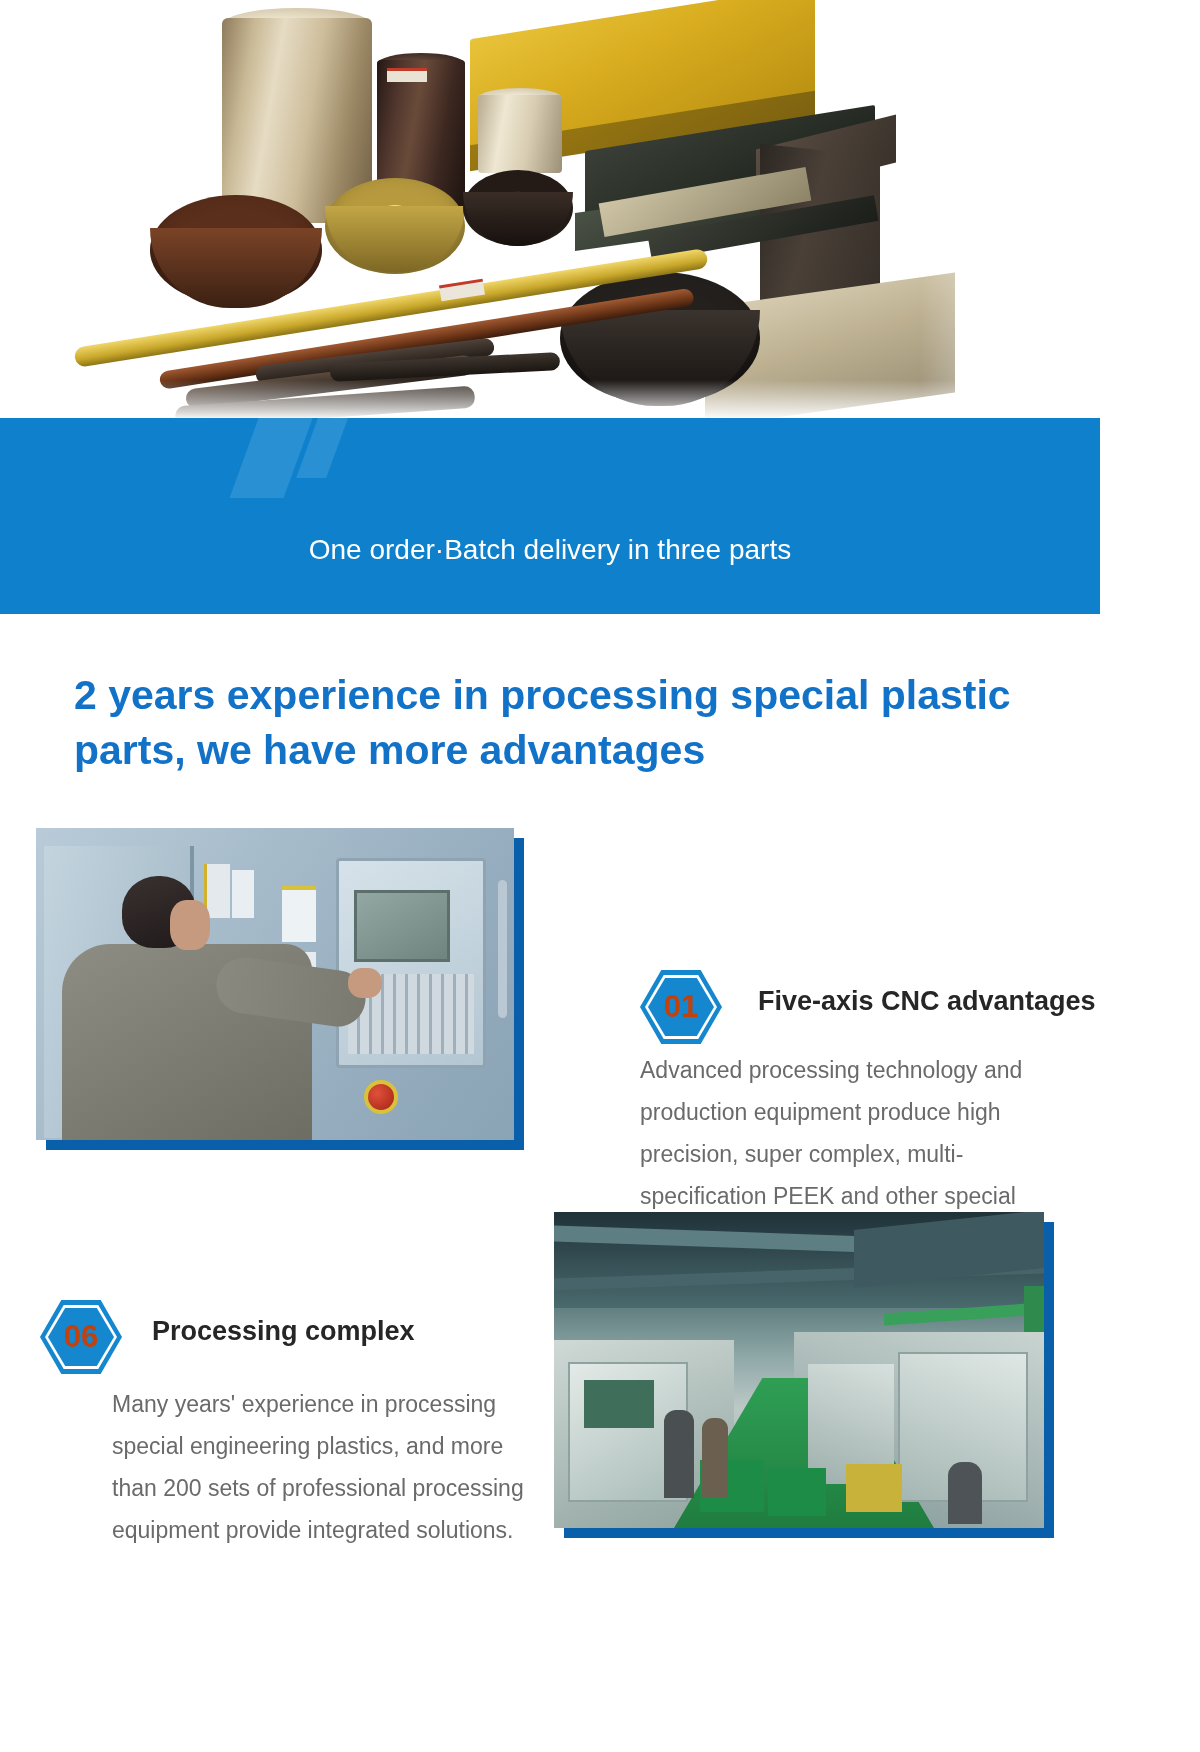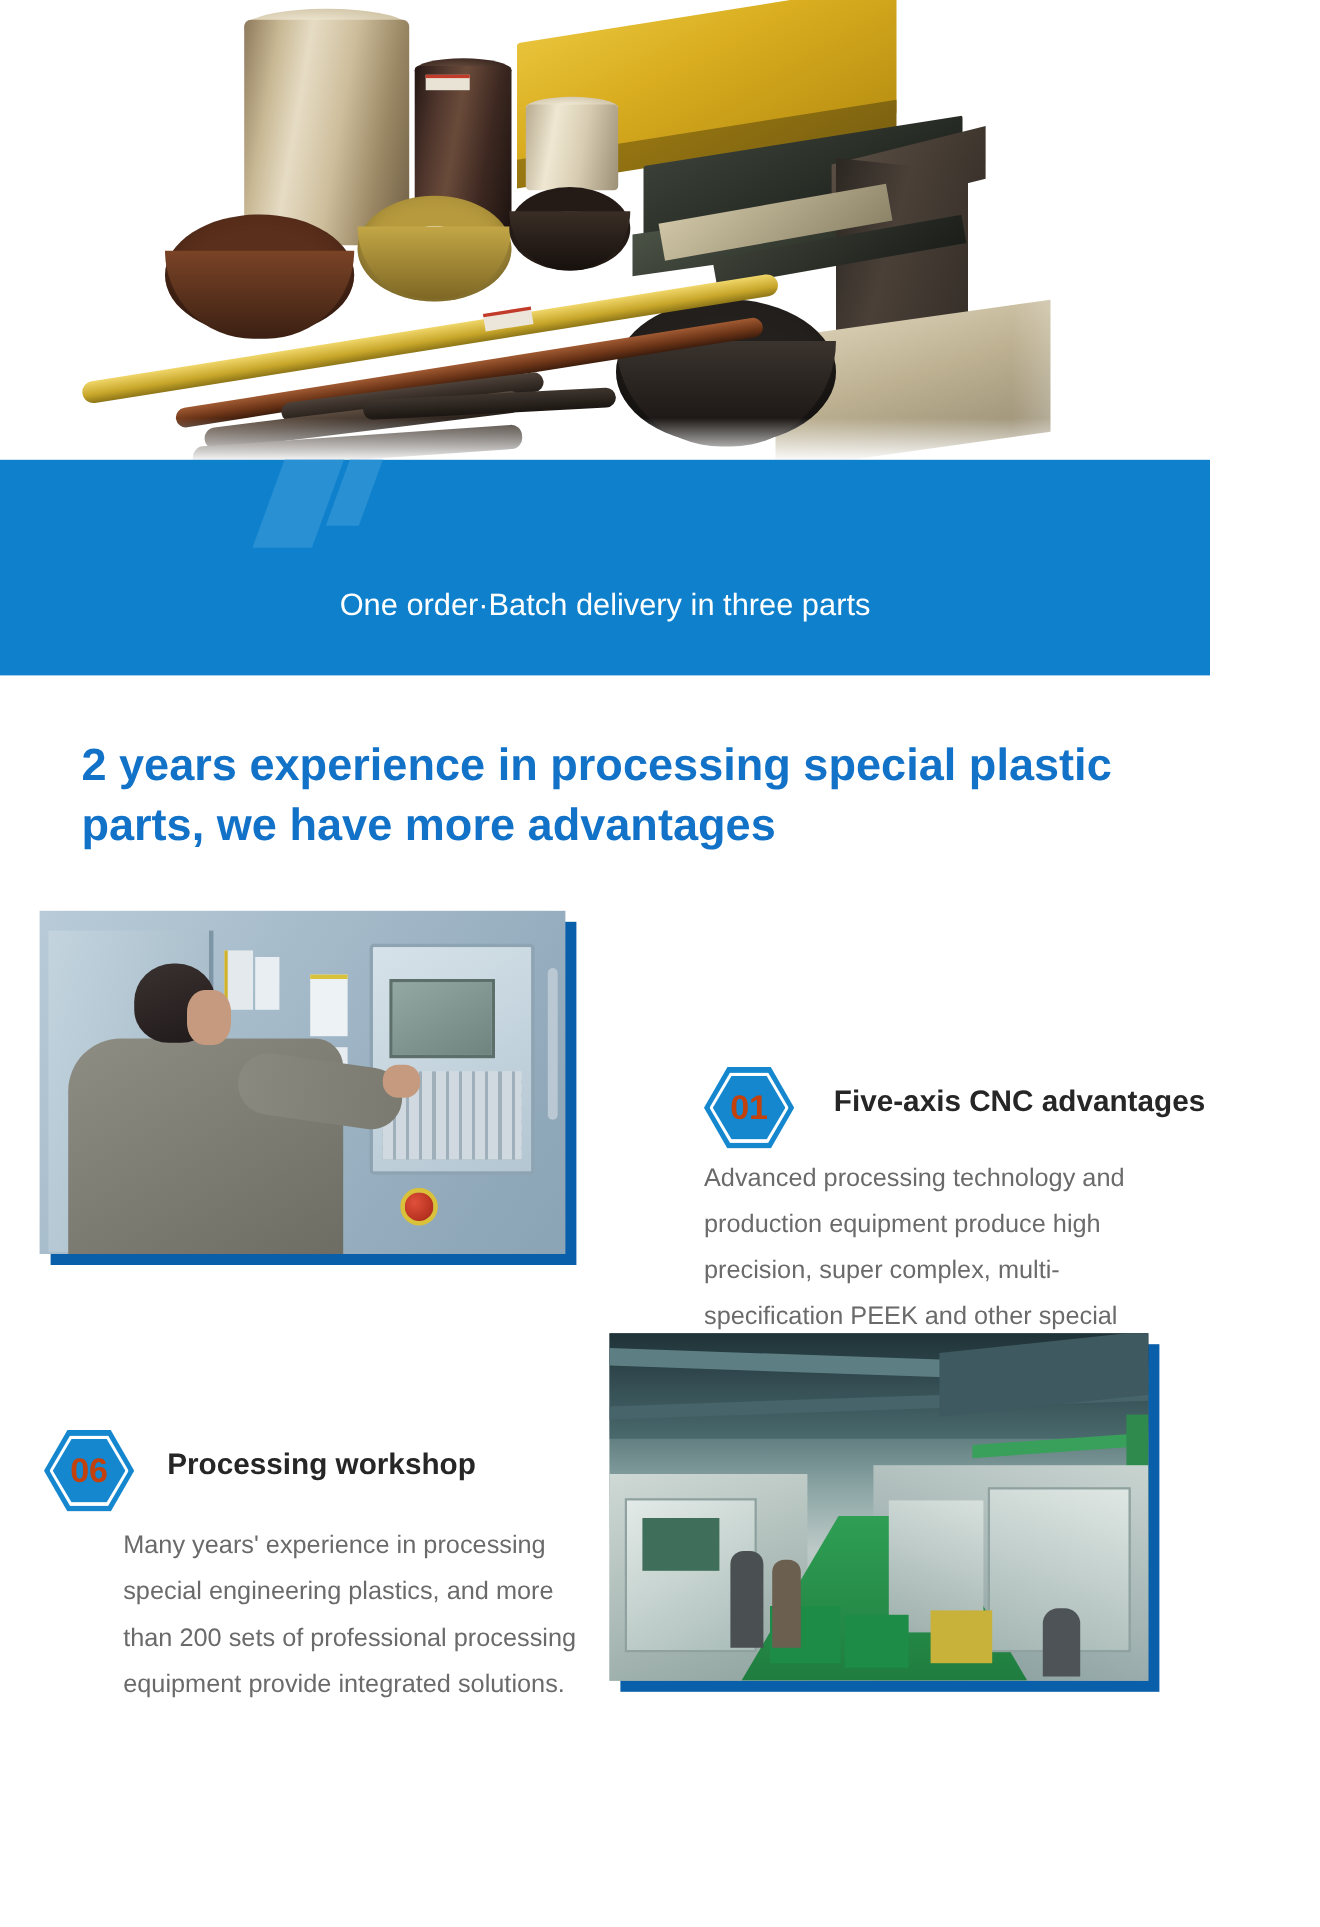--- a/index.html
+++ b/index.html
@@ -252,16 +252,16 @@
 </div>
 
 <div class="f2-text">
   <div class="feat-head">
     <div class="hexbadge" style="left:-72px;">
       <div class="hex-outer"></div>
       <div class="hex-inner"></div>
       <div class="hex-core"></div>
       <div class="hex-num">06</div>
     </div>
-    <div class="feat-title f2-title-off">Processing workshop</div>
+    <div class="feat-title f2-title-off">Processing complex</div>
   </div>
   <div class="feat-body f2-body-off">Many years' experience in processing special engineering plastics, and more than 200 sets of professional processing equipment provide integrated solutions.</div>
 </div>
 
 </body></html>

